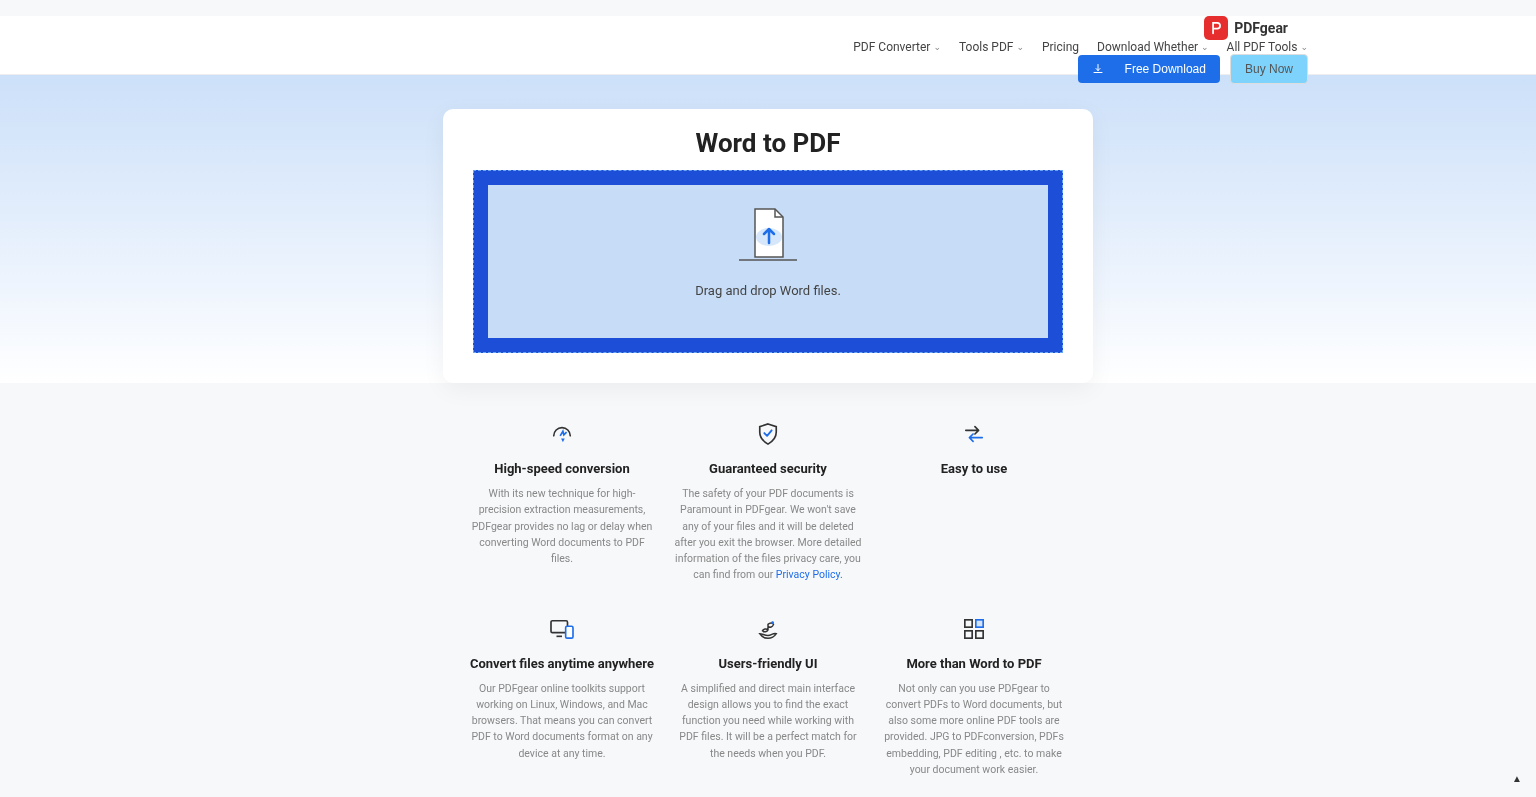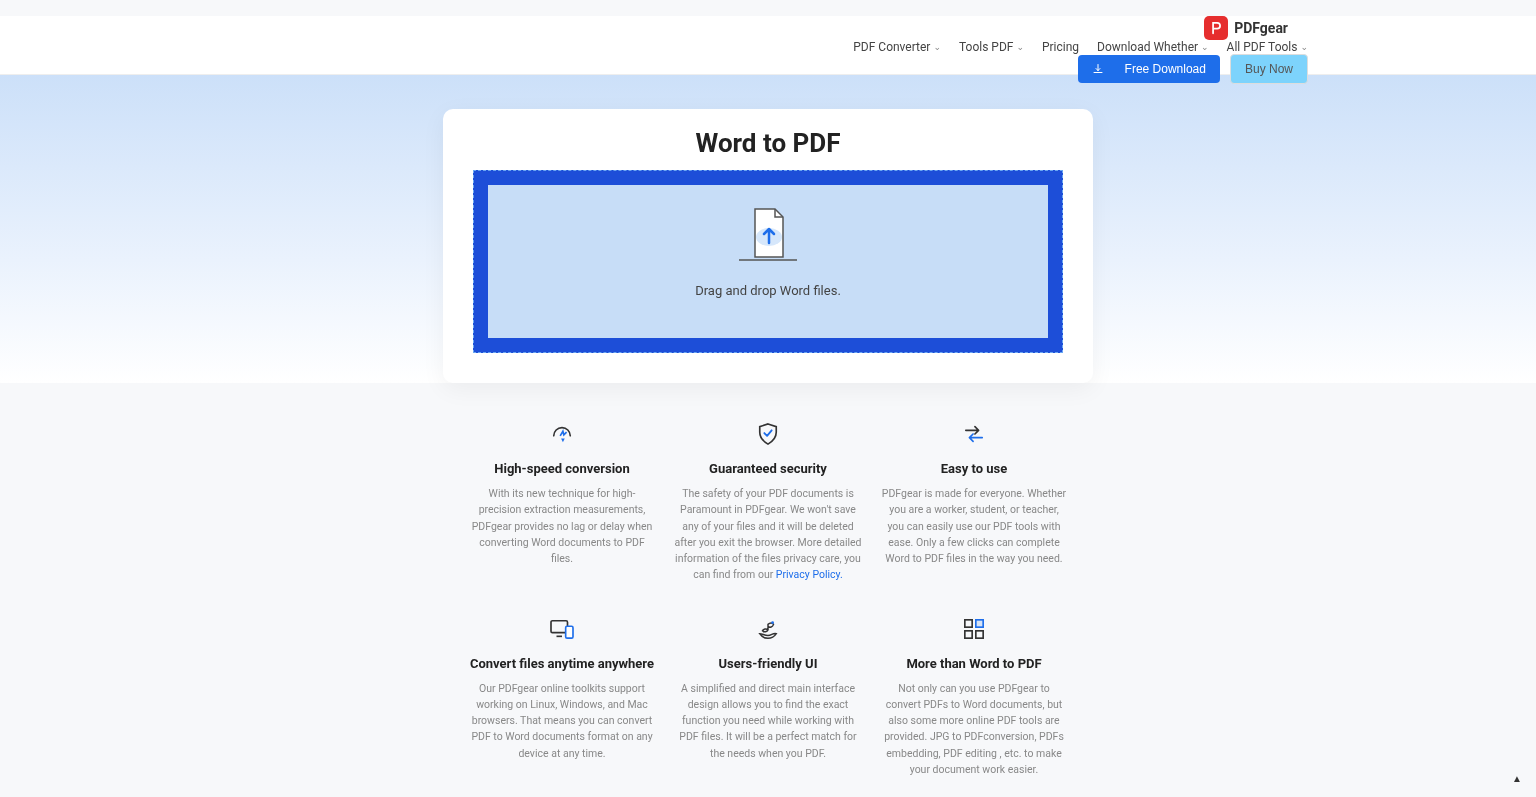--- a/index.html
+++ b/index.html
@@ -125,21 +125,20 @@
     <div class="feat-desc"><span>The safety of your PDF documents is Paramount in PDFgear. We won't save any of your files and it will be deleted after you exit the browser. More detailed information of the files privacy care, you can find from our </span><a href="#">Privacy Policy.</a></div>
   </div>
   <div class="feat">
     <div class="feat-icon">
         <svg width="24" height="22" viewBox="0 0 26 24" fill="none">
           <path d="M4 8h14m0 0l-4-4m4 4l-4 4" stroke="#333" stroke-width="1.8" stroke-linecap="round" stroke-linejoin="round"></path>
           <path d="M22 16H8m0 0l4 4m-4-4l4-4" stroke="#1e6eea" stroke-width="1.8" stroke-linecap="round" stroke-linejoin="round"></path>
         </svg>
       </div>
     <div class="feat-title">Easy to use</div>
-    <div class="feat-desc">PDFgear is made for everyone. Whether you are a worker, student, or teacher, you can easily use our PDF tools with ease. Only a few clicks can complete Word to PDF files in the way you need.</div>
   </div>
   <div class="feat">
     <div class="feat-icon">
         <svg width="26" height="22" viewBox="0 0 28 24" fill="none">
           <rect x="2" y="3" width="18" height="13" rx="1.5" stroke="#333" stroke-width="1.8"></rect>
           <line x1="8" y1="20" x2="14" y2="20" stroke="#333" stroke-width="1.8"></line>
           <rect x="18" y="9" width="8" height="13" rx="1.5" fill="#fff" stroke="#1e6eea" stroke-width="1.8"></rect>
         </svg>
       </div>
     <div class="feat-title">Convert files anytime anywhere</div>

